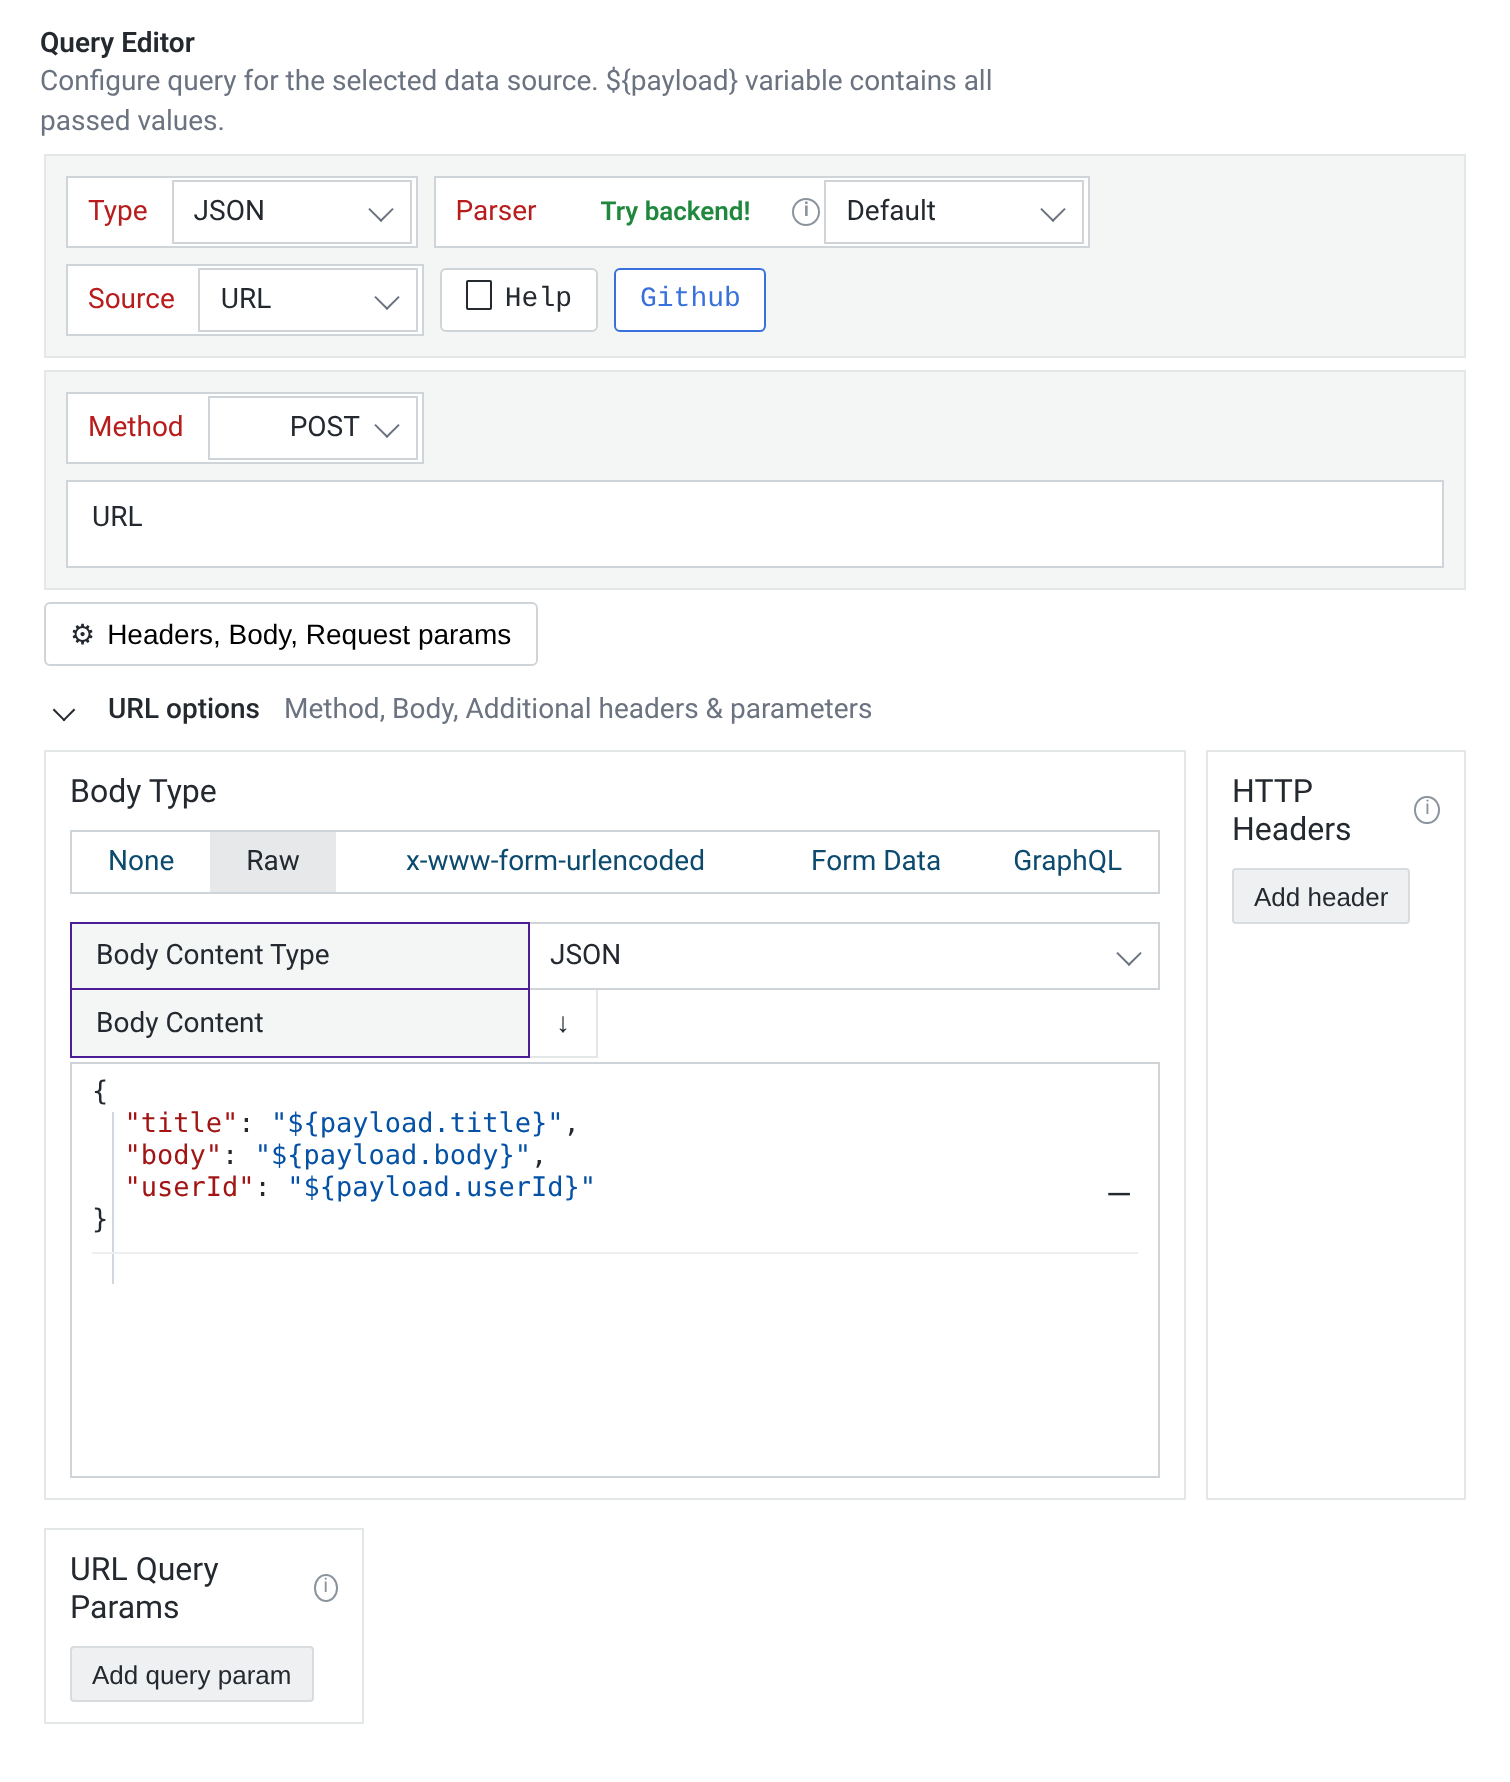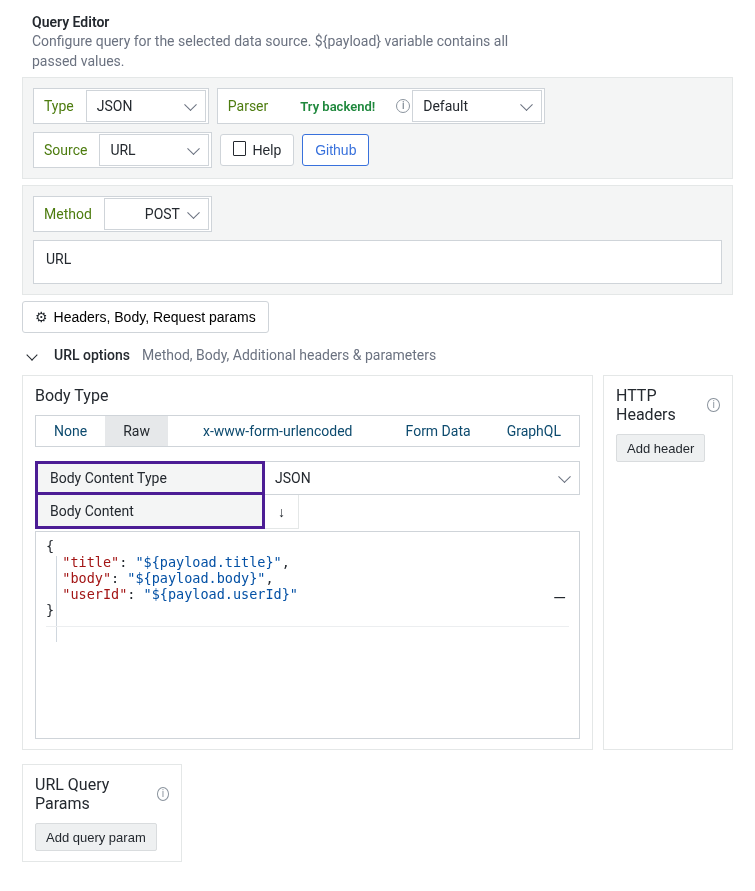--- a/index.html
+++ b/index.html
@@ -4,53 +4,53 @@
 <style>
   * { box-sizing: border-box; }
   body {
     margin: 0;
     font-family: -apple-system, BlinkMacSystemFont, "Segoe UI", Roboto, Helvetica, Arial, sans-serif;
     font-size: 14px;
     color: #24292f;
     background: #fff;
     width: 755px;
   }
-  .header { padding: 14px 32px 6px; }
+  .header { padding: 14px 20px 6px; }
   .header-title { font-weight: 600; font-size: 14px; color: #24292f; }
   .header-desc  { color: #6b7280; font-size: 14px; margin-top: 2px; line-height: 1.4; max-width: 500px;}
   .section {
     background: #f4f5f5;
     border: 1px solid #e4e7e7;
     margin: 0 22px 6px;
     padding: 10px 10px;
   }
   .row { display: flex; flex-wrap: wrap; gap: 8px; align-items:center;}
   .field-group { display:flex; align-items:center; background:#fff; border:1px solid #cfd4d9; height:36px; }
-  .field-label { padding:0 10px; font-size:14px; color:#4d7c0f; display:flex; align-items:center; height:100%;text-align:right; }
+  .field-label { padding:0 10px; font-size:14px; color:#b91c1c; display:flex; align-items:center; height:100%;text-align:right; }
   .select {
     position: relative;
     display:flex; align-items:center;
     height:32px; margin:2px;
     background:#fff; border:1px solid #cfd4d9;
     padding:0 28px 0 10px; font-size:14px; color:#24292f;
     min-width: 120px;
     cursor:pointer;
   }
   .select::after{
     content:""; position:absolute; right:10px; top:50%;
     width:8px;height:8px;border-right:1.5px solid #6b7280;border-bottom:1.5px solid #6b7280;
     transform: translateY(-65%) rotate(45deg);
   }
   .try-backend { color:#1f883d; font-weight:600; font-size:13px; margin-left:22px; display:flex; align-items:center; gap:21px;}
   .info-icon { width:14px;height:14px;border:1.2px solid #8b949e;border-radius:50%;display:inline-flex;align-items:center;justify-content:center;font-size:10px;color:#8b949e;line-height:1;}
   .btn {
     display:inline-flex; align-items:center; gap:6px;
     height:32px; padding:0 12px;
     background:#fff;border:1px solid #cfd4d9;border-radius:3px;
-    font-size:14px; color:#24292f; cursor:pointer;
+    font-size:14px; color:#24292f; cursor:pointer;font-family:Liberation Mono, monospace;
   }
   .btn.link{ color:#3871dc; border-color:#3871dc; }
   .doc-icon::before{
     content:""; display:inline-block; width:11px;height:13px;border:1.3px solid #24292f;border-radius:1px;
     position:relative;
   }
   .url-box { background:#fff; border:1px solid #cfd4d9; margin-top:8px; padding:10px 12px;}
   .url-box-label{ font-size:14px; color:#24292f; margin-bottom:6px;}
   .url-input{
     width:100%; height:34px; border:1px solid #cfd4d9; background:#fff;
@@ -69,21 +69,21 @@
   .collapser .desc{ color:#6b7280;}
   .two-col{ display:flex; gap:10px; padding:0 22px 10px;}
   .panel{ background:#fff;border:1px solid #e4e7e7; padding:10px 12px;}
   .panel.left{ flex:1;}
   .panel.right{ width:130px;}
   .panel-label{ font-size:16px; color:#24292f;}
   .tabs{ display:flex; border:1px solid #cfd4d9; margin-top:10px;}
   .tab{ padding:7px 18px; font-size:14px; color:#0c4a6e; cursor:pointer; text-align:center;}
   .tab.active{ background:#e6e8ea; color:#24292f;}
   .kv-row{ display:flex; align-items:center; margin-top:14px; gap:0;}
-  .kv-label{ background:#f4f5f5; border:3px solid #4c1d95; height:34px; display:flex;align-items:center; padding:0 12px; font-size:14px; min-width:230px;}
+  .kv-label{ background:#f4f5f5; border:1px solid #4c1d95; height:34px; display:flex;align-items:center; padding:0 12px; font-size:14px; min-width:230px;}
   .kv-select{ flex:1; }
   .kv-arrow{ width:34px;height:34px;border:1px solid #e4e7e7;border-left:none;background:#fff;display:flex;align-items:center;justify-content:center;}
   .down-arrow::before{content:"\2193"; font-size:14px;color:#24292f;}
   .editor{
     border:1px solid #cfd4d9; margin-top:2px; height:208px;
     font-family: ui-monospace, "SF Mono", Menlo, Consolas, monospace;
     font-size:13.5px; padding:6px 10px; position:relative; background:#fff; overflow:hidden;
   }
   .editor .line{ white-space:pre;}
   .tok-key{ color:#a31515;}

